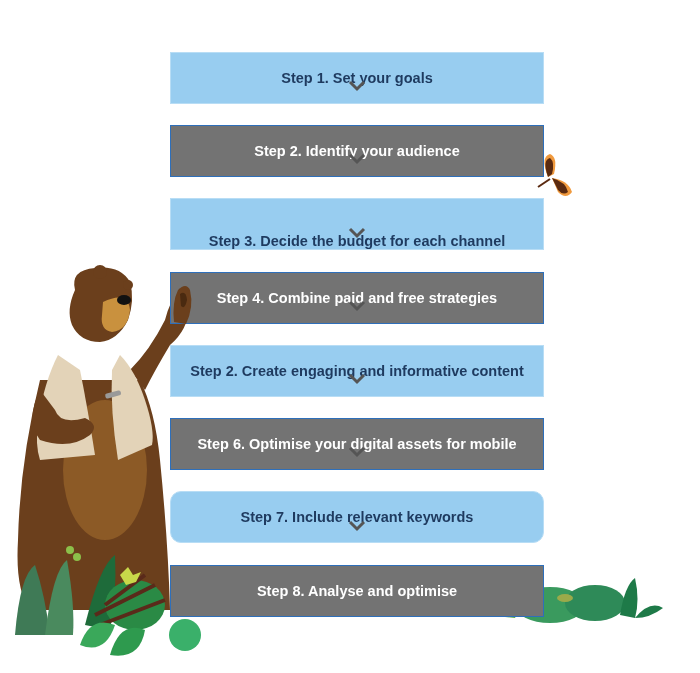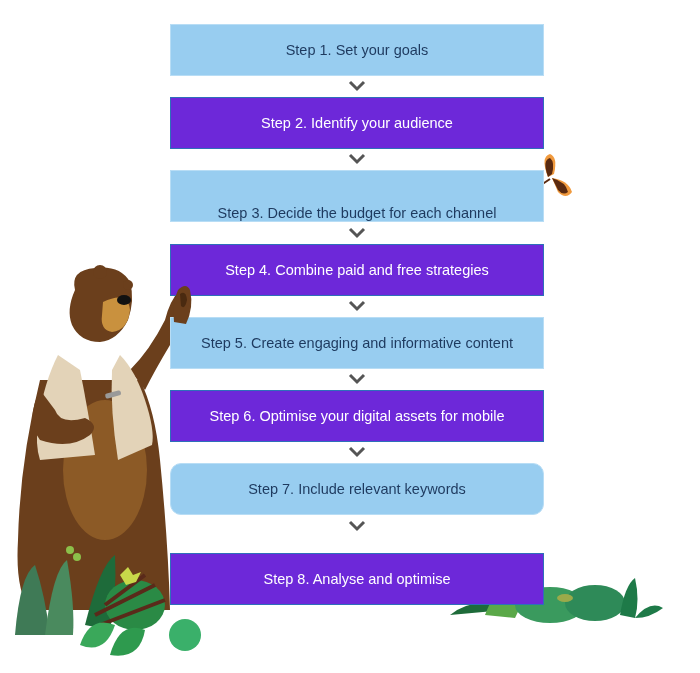--- a/index.html
+++ b/index.html
@@ -1,23 +1,23 @@
 <!DOCTYPE html>
 <html><head>
 <meta charset="utf-8">
 <style>
   html, body { margin:0; padding:0; background:#ffffff; }
   body { width:700px; height:673px; position:relative; overflow:hidden; font-family:"Liberation Sans", sans-serif; }
   .step {
     position:absolute; left:170px; width:374px; height:52px;
     display:flex; align-items:center; justify-content:center;
-    font-size:14.5px; font-weight:normal; box-sizing:border-box;
+    font-size:14.5px; font-weight:bold; box-sizing:border-box;margin-top:28px;
   }
   .step.light { background:#98cdf0; color:#1e3a5f; border:1px solid #b8ddf5; }
-  .step.dark  { background:#6d28d9; color:#ffffff; border:1px solid #2e6fba; }
+  .step.dark  { background:#737373; color:#ffffff; border:1px solid #2e6fba; }
   .chev { position:absolute; left:348px; width:18px; height:12px; }
   .art { position:absolute; }
 </style>
 </head>
 <body>
 
 <svg class="art" style="left:0;top:260px;" width="200" height="360" viewBox="0 0 200 360">
 
   <path d="M40 120 Q20 200 18 280 Q15 330 30 350 L170 350 Q168 280 160 200 Q155 150 140 120 Z" fill="#6b3f1c"></path>
 
@@ -95,41 +95,41 @@
     </svg>
 
   <div class="step dark" style="top:244px;">
       <span>Step 4. Combine paid and free strategies</span>
     </div>
   <svg class="chev" style="top:300px;" viewBox="0 0 18 12">
       <path d="M2 2 L9 9 L16 2" fill="none" stroke="#555" stroke-width="3"></path>
     </svg>
 
   <div class="step light" style="top:317px;">
-      <span>Step 5. Create engaging and informative content</span>
+      <span>Step 2. Create engaging and informative content</span>
     </div>
   <svg class="chev" style="top:373px;" viewBox="0 0 18 12">
       <path d="M2 2 L9 9 L16 2" fill="none" stroke="#555" stroke-width="3"></path>
     </svg>
 
   <div class="step dark" style="top:390px;">
       <span>Step 6. Optimise your digital assets for mobile</span>
     </div>
   <svg class="chev" style="top:446px;" viewBox="0 0 18 12">
       <path d="M2 2 L9 9 L16 2" fill="none" stroke="#555" stroke-width="3"></path>
     </svg>
 
   <div class="step light" style="top:463px;border-radius:11px;">
       <span>Step 7. Include relevant keywords</span>
     </div>
   <svg class="chev" style="top:520px;" viewBox="0 0 18 12">
       <path d="M2 2 L9 9 L16 2" fill="none" stroke="#555" stroke-width="3"></path>
     </svg>
 
-  <div class="step dark" style="top:553px;">
+  <div class="step dark" style="top:537px;">
       <span>Step 8. Analyse and optimise</span>
     </div>
 </div>
 
 <svg class="art" style="left:168px;top:282px;" width="28" height="48" viewBox="0 0 28 48">
   <path d="M6 40 Q4 20 10 8 Q18 0 22 8 Q26 25 18 42 Z" fill="#6b3f1c"></path>
   <path d="M12 12 Q18 8 19 18 Q17 28 13 24 Z" fill="#4a2a10"></path>
 </svg>
 
 </body></html>

